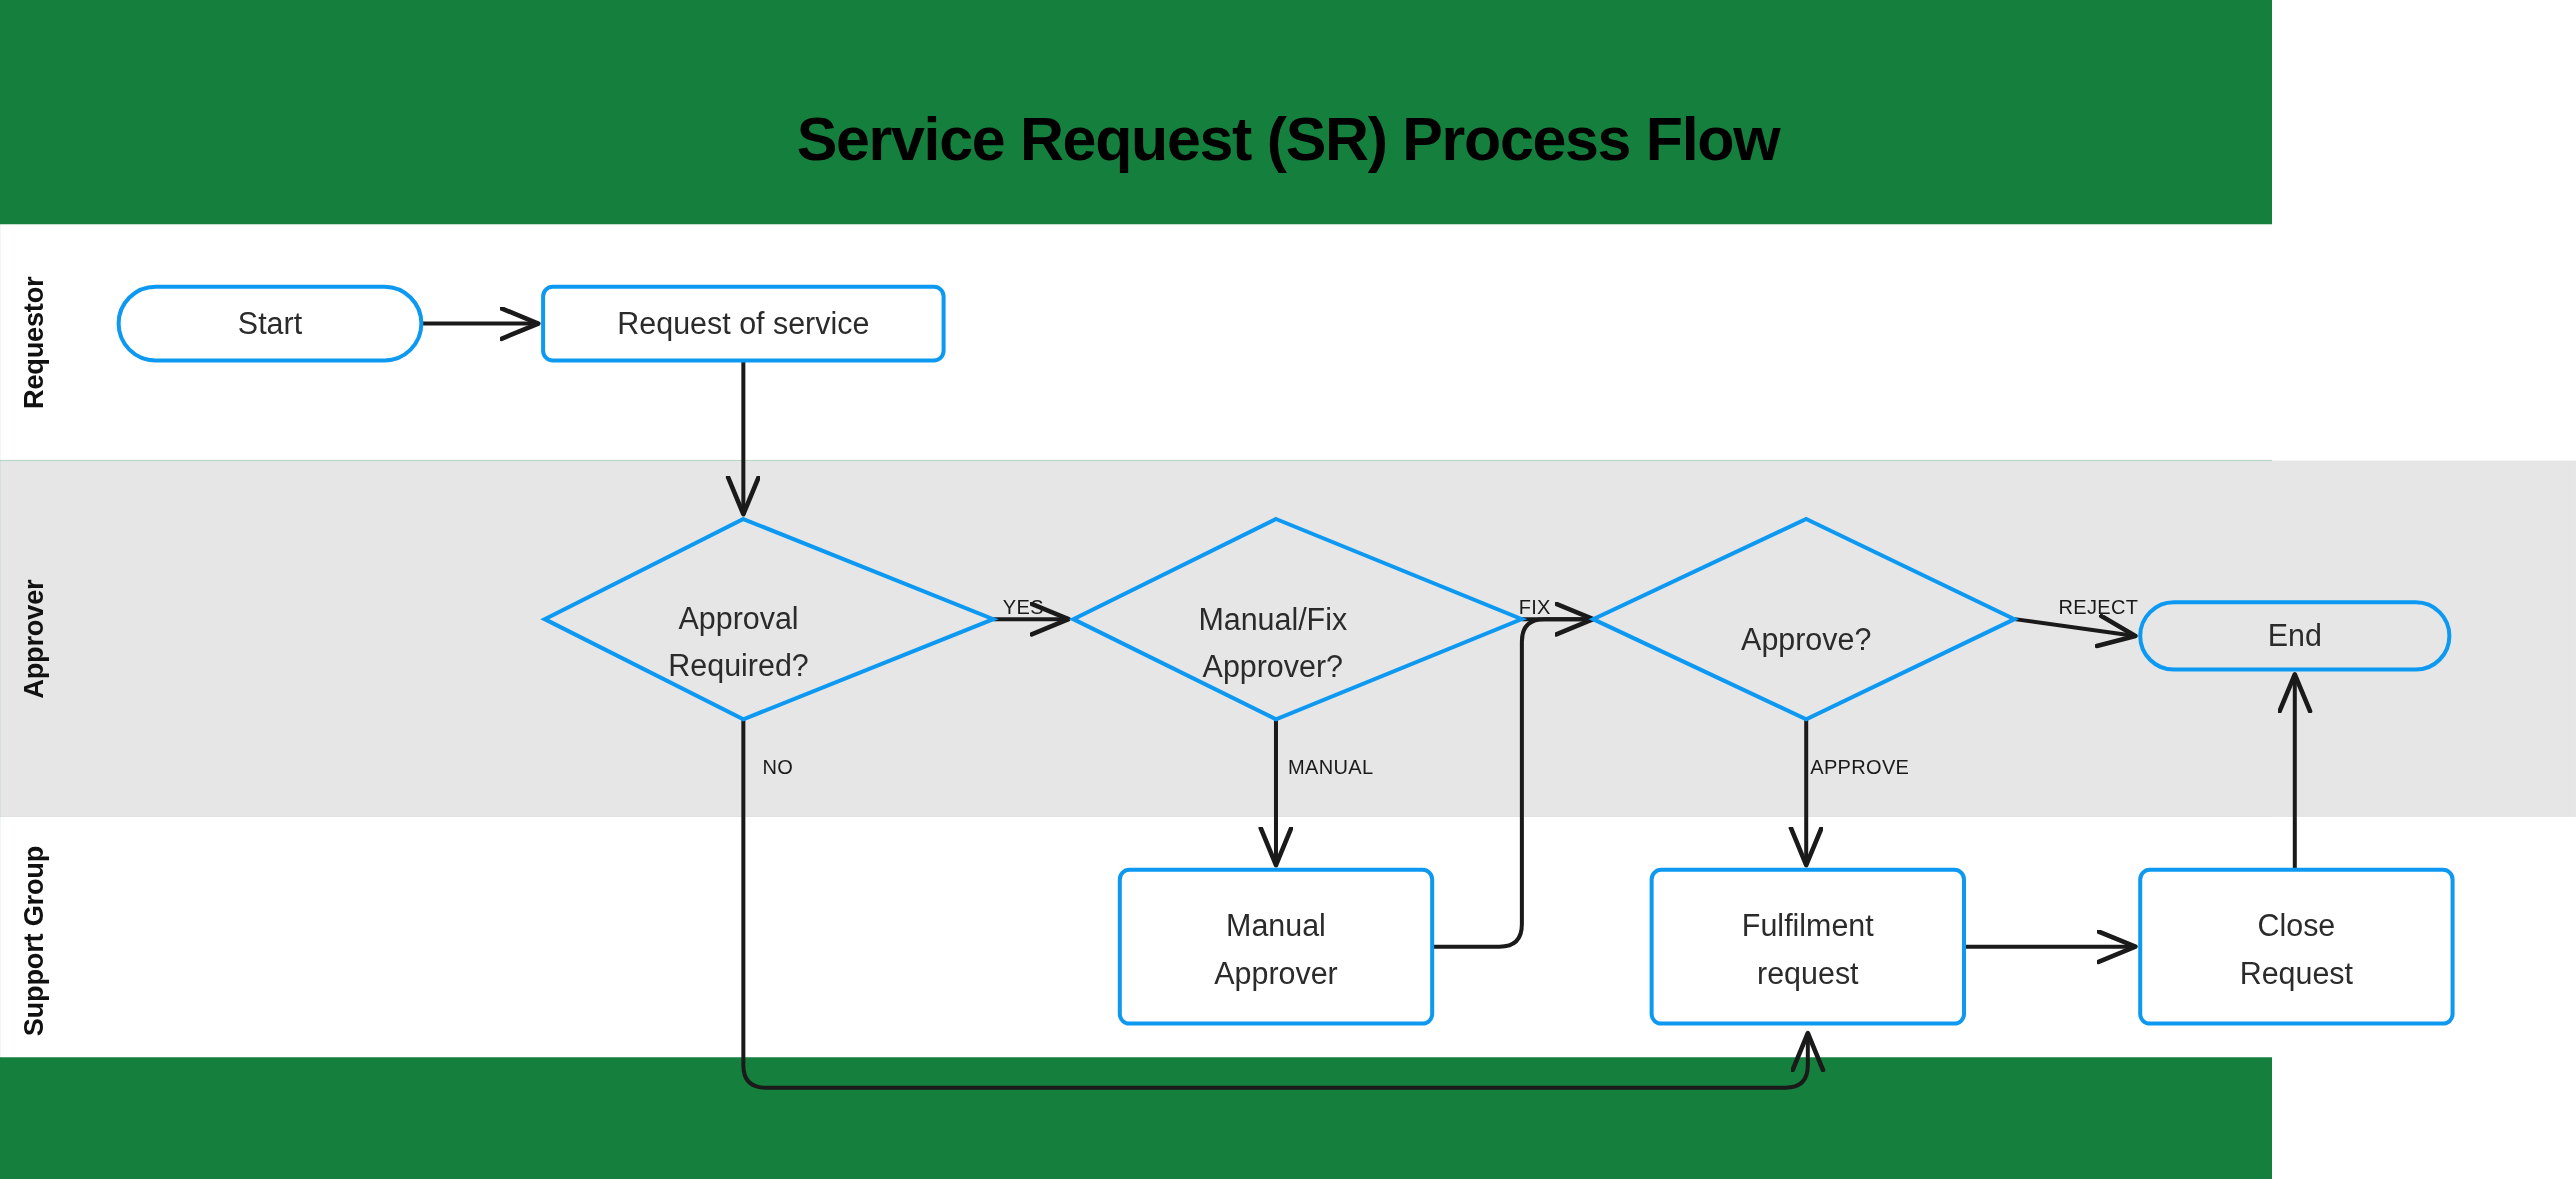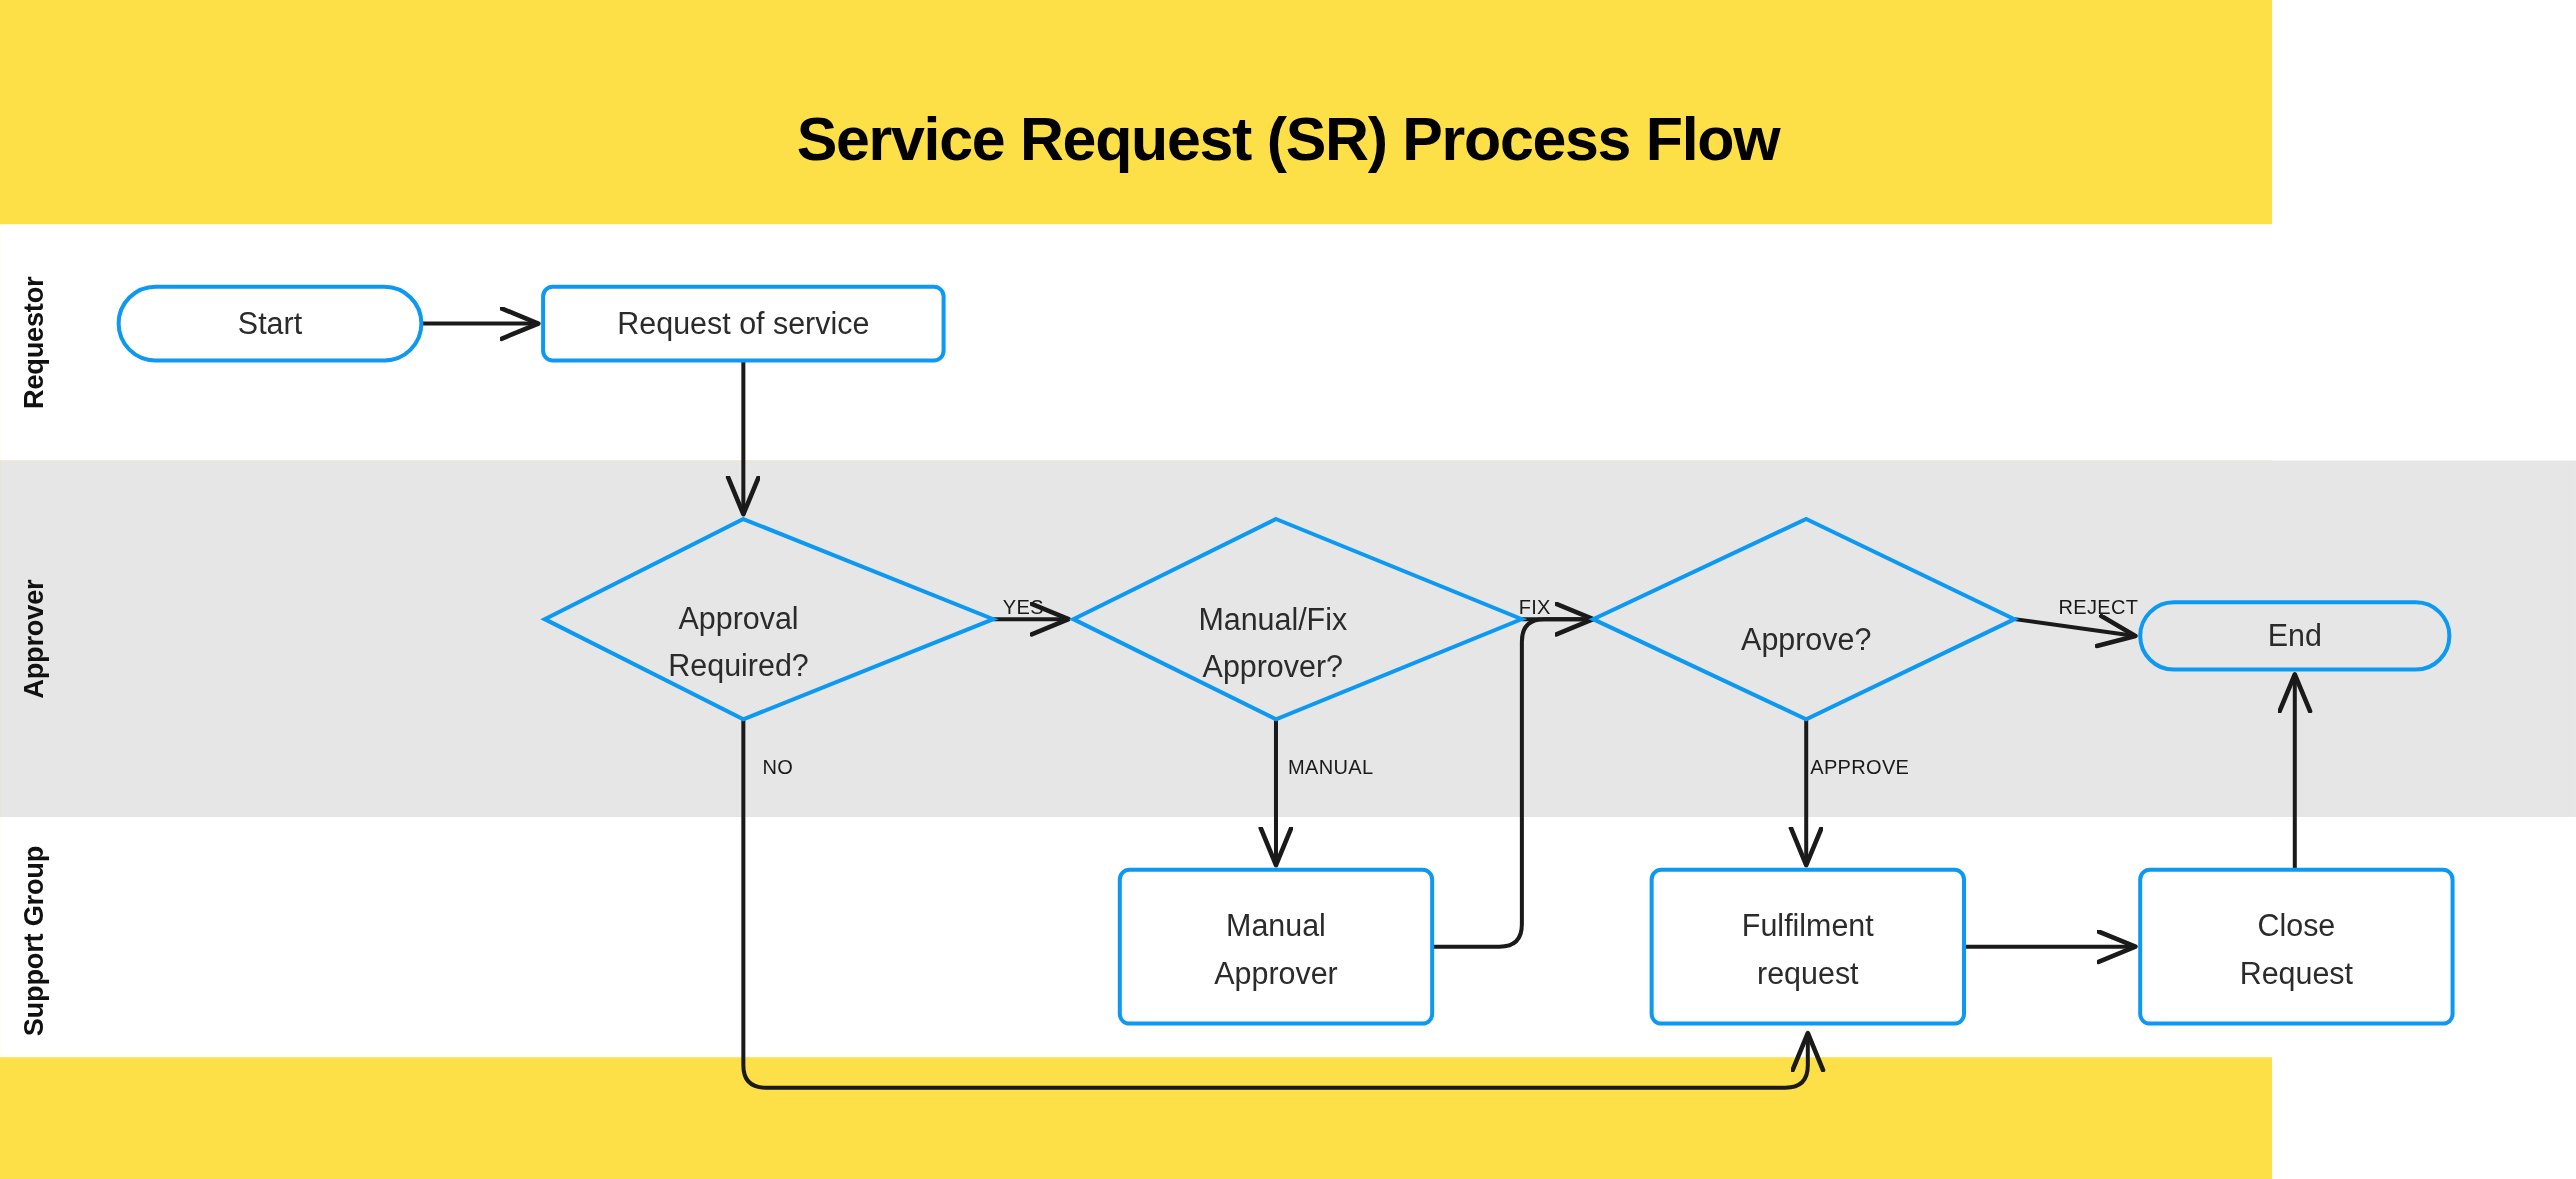--- a/index.html
+++ b/index.html
@@ -11,21 +11,21 @@
   body {
     width: 2576px;
     height: 1179px;
     font-family: "Liberation Sans", sans-serif;
     overflow: hidden;
   }
   #stage {
     position: relative;
     width: 2272px;
     height: 1179px;
-    background: #fde047;
+    background: #15803d;
   }
   #flow-svg {
     display: block;
     width: 2576px;
     height: 1179px;
   }
   .lane-band-shaded { fill: #e6e6e6; }
   .lane-band-plain  { fill: #ffffff; }
 
   .lane-label {

